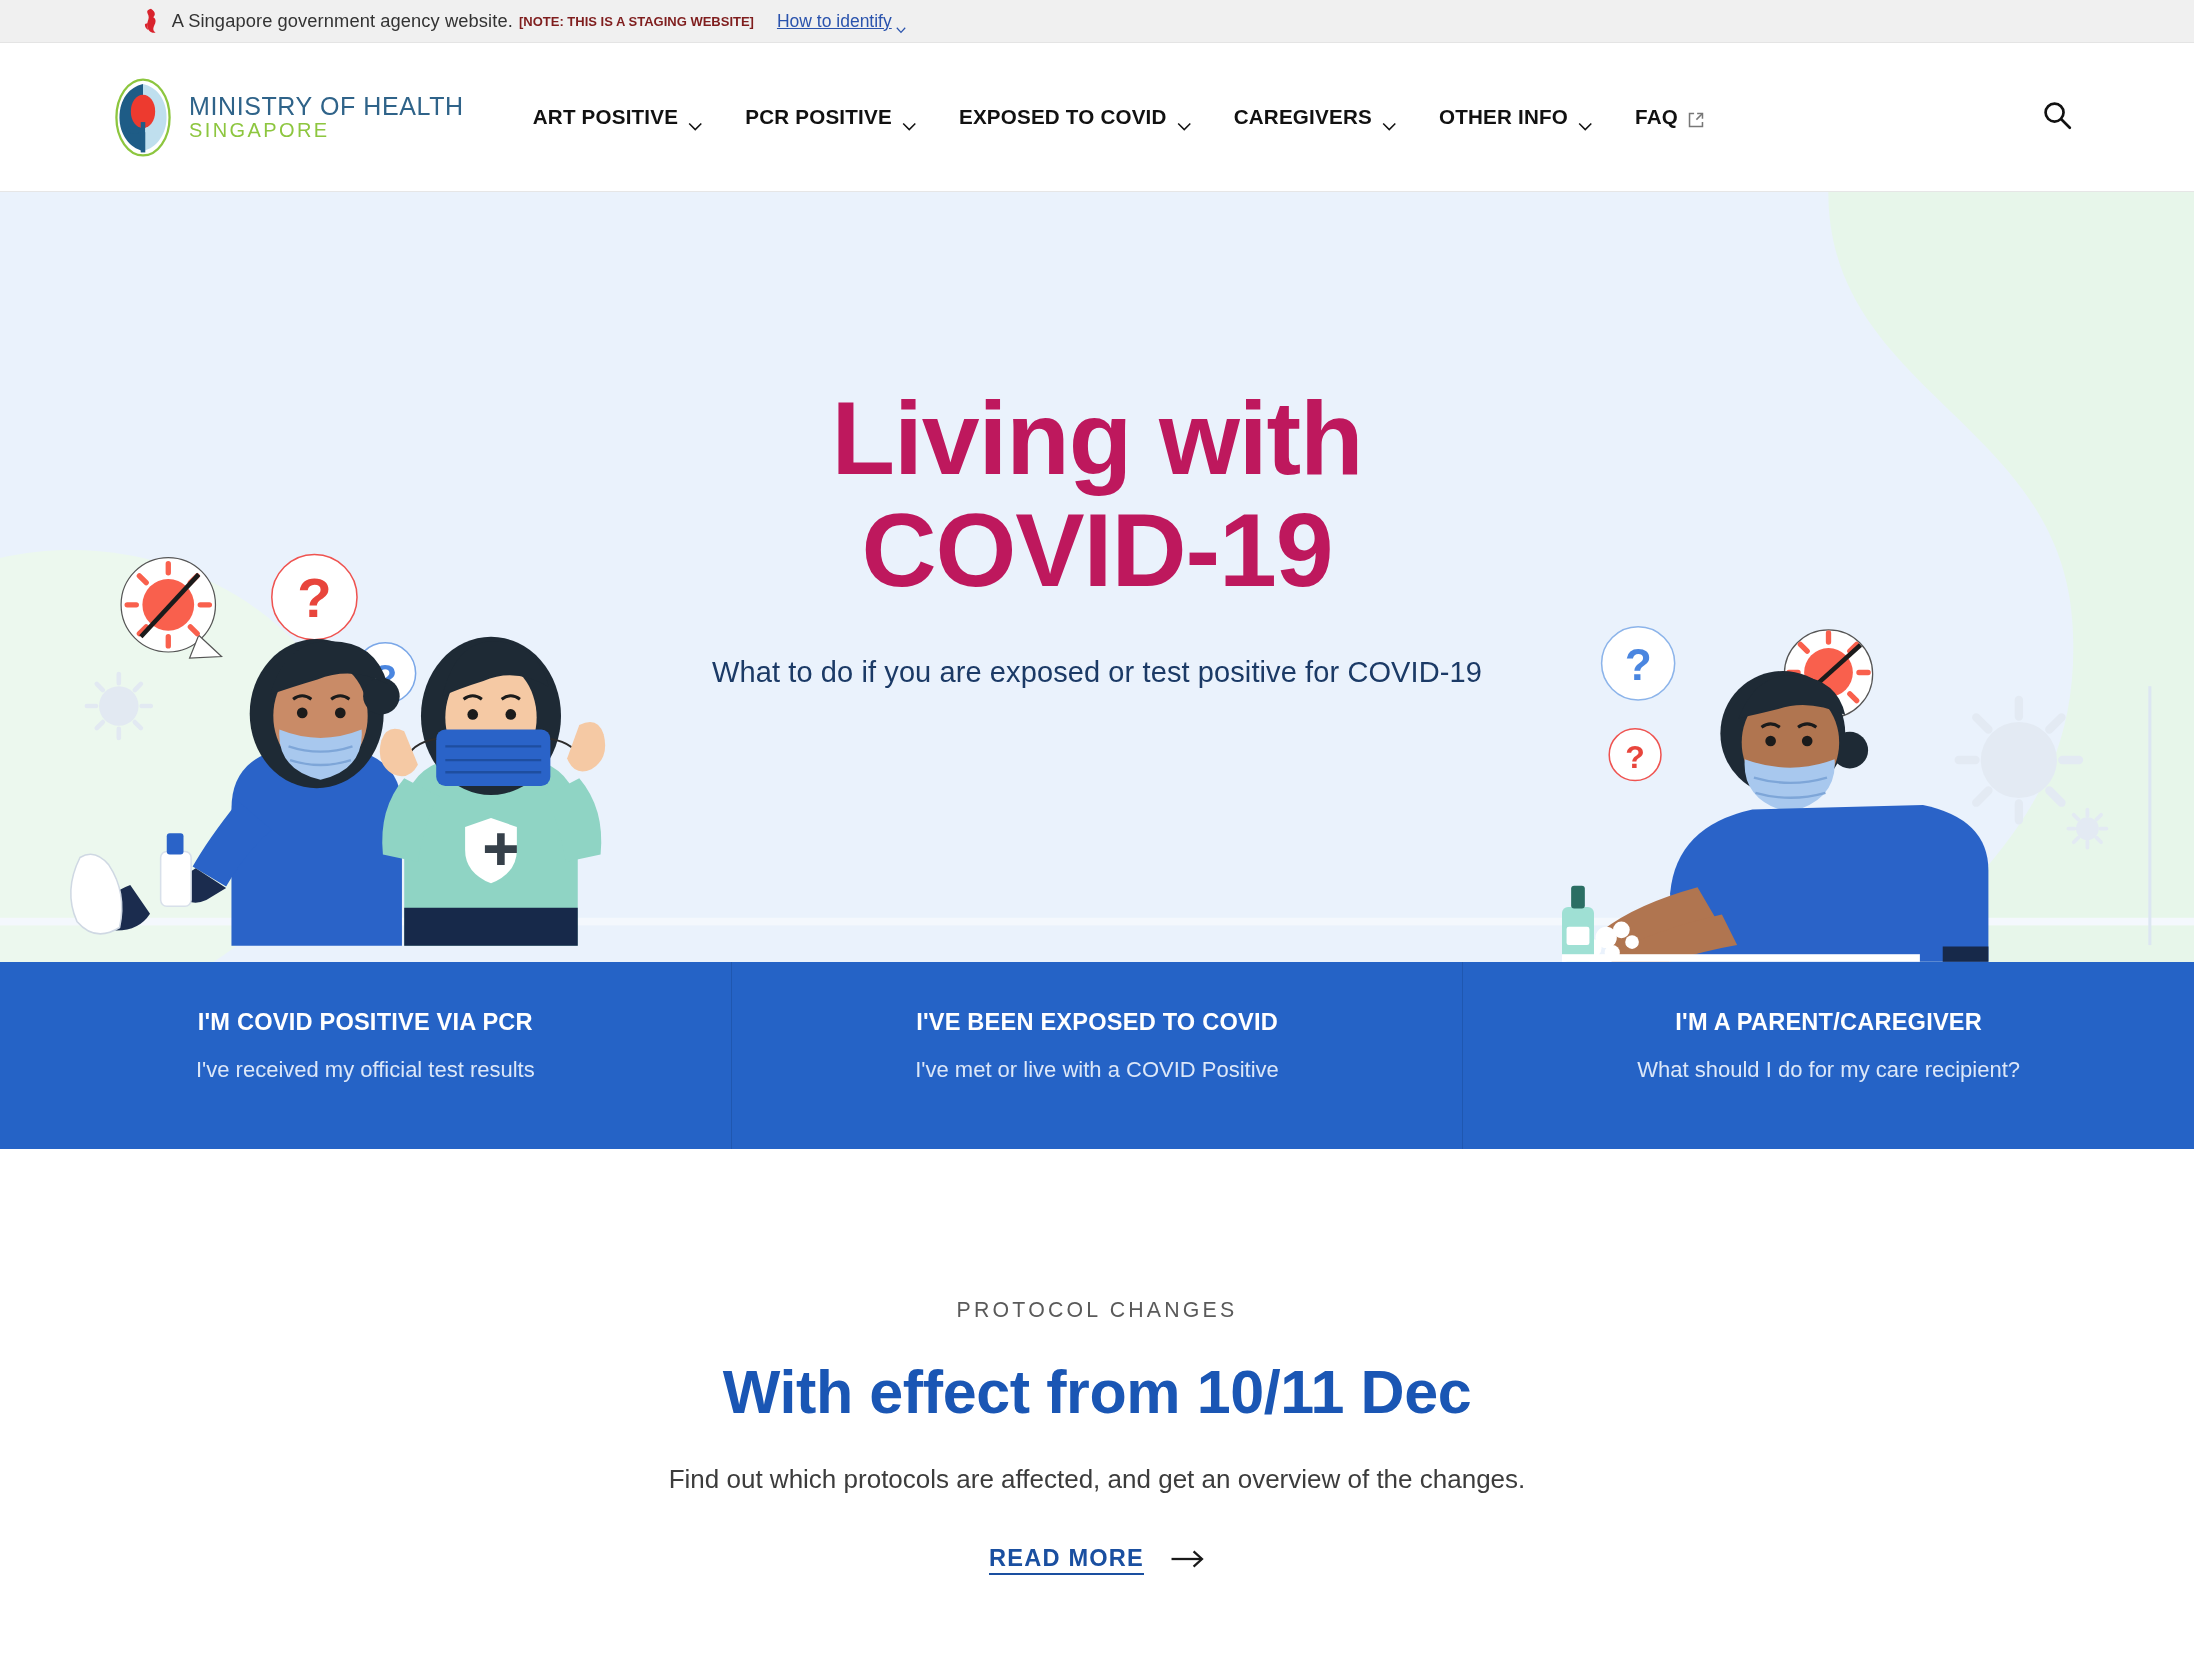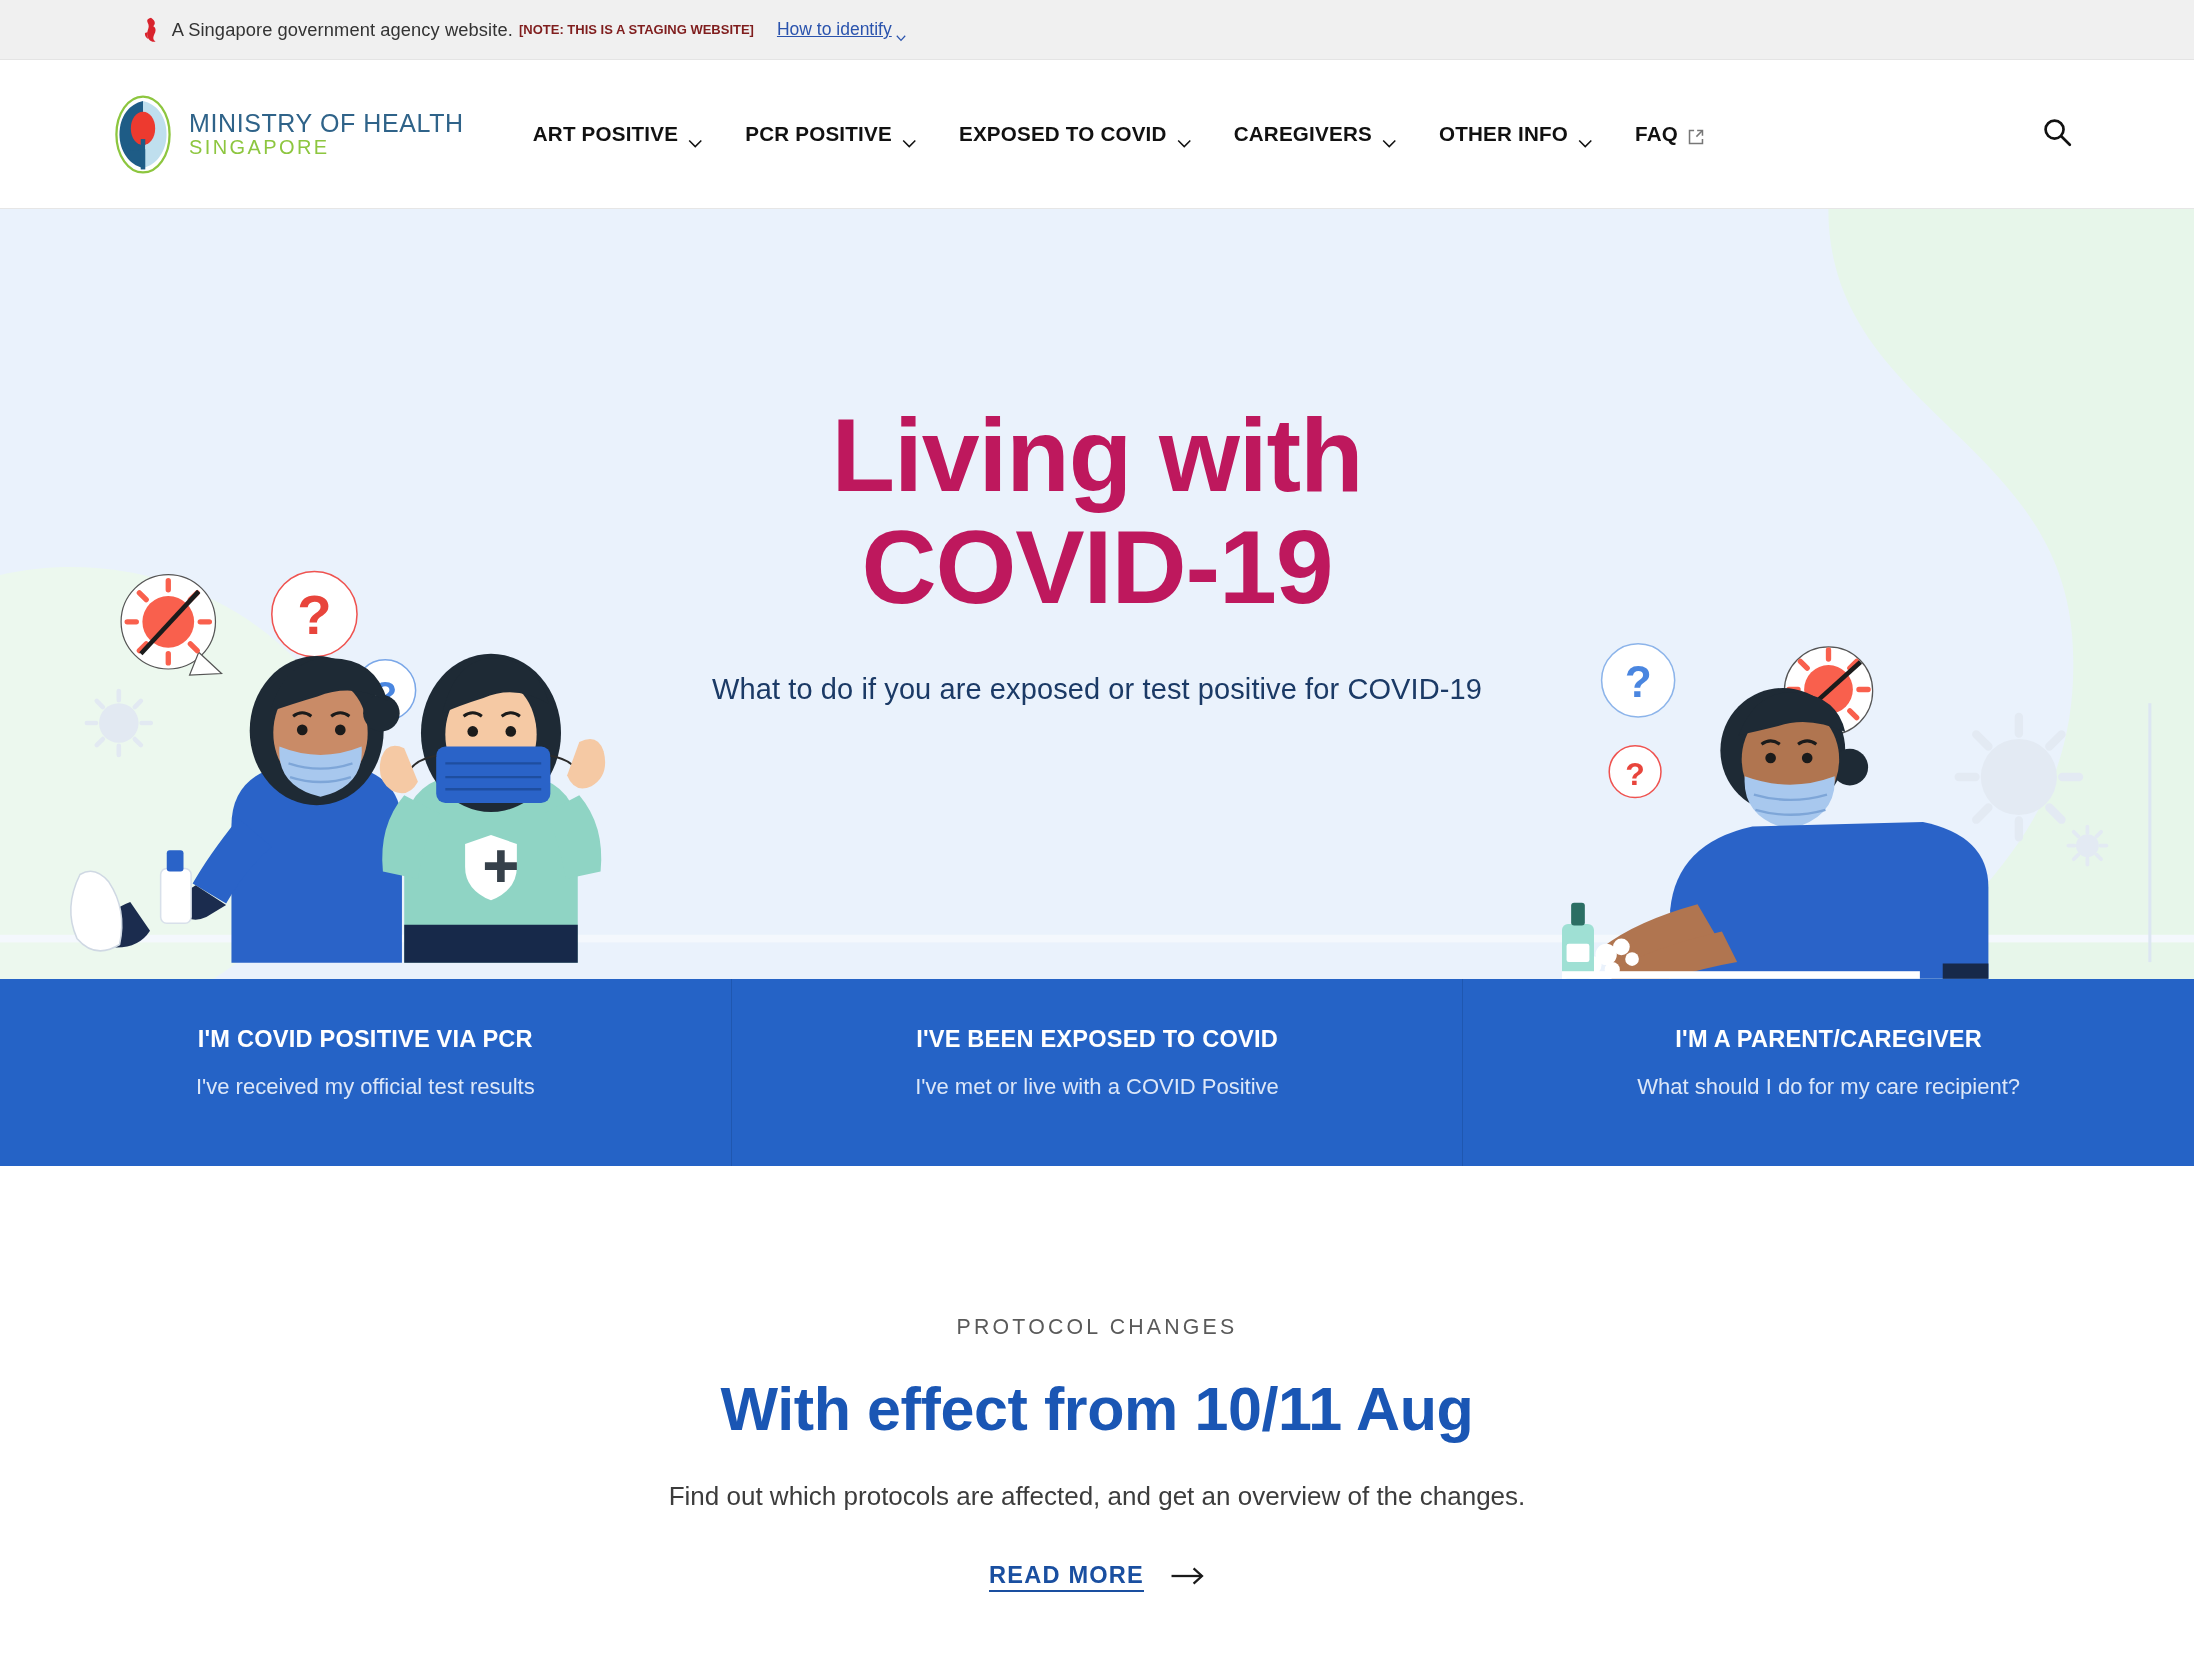--- a/index.html
+++ b/index.html
@@ -7,21 +7,21 @@
   html, body {
     width: 2194px;
     height: 1678px;
     overflow: hidden;
     background: #ffffff;
     font-family: "Liberation Sans", sans-serif;
   }
 
   
   .masthead {
-    height: 60px;
+    height: 43px;
     background: #f0f0f0;
     display: flex;
     align-items: center;
     padding-left: 141px;
     gap: 0;
     border-bottom: 0.8px solid #e4e4e4;
   }
   .sg-lion { width: 20px; height: 26px; flex: 0 0 auto; margin-right: 10.7px; }
   .masthead-text {
     font-size: 18.3px;
@@ -479,21 +479,21 @@
     <div class="card-desc">I've met or live with a COVID Positive</div>
   </div>
   <div class="card">
     <div class="card-title">I'M A PARENT/CAREGIVER</div>
     <div class="card-desc">What should I do for my care recipient?</div>
   </div>
 </section>
 
 <section class="protocol">
   <div class="protocol-eyebrow">PROTOCOL CHANGES</div>
-  <h2 class="protocol-title">With effect from 10/11 Aug</h2>
+  <h2 class="protocol-title">With effect from 10/11 Dec</h2>
   <p class="protocol-desc">Find out which protocols are affected, and get an overview of the changes.</p>
   <div class="readmore-row">
     <span class="readmore">READ MORE</span>
     <span class="arrow">
       <svg viewBox="0 0 46 26" width="35" height="20">
         <path d="M2 13h40" stroke="#1a1a1a" stroke-width="3"></path>
         <path d="M31 3l11 10-11 10" stroke="#1a1a1a" stroke-width="3" fill="none"></path>
       </svg>
     </span>
   </div>

